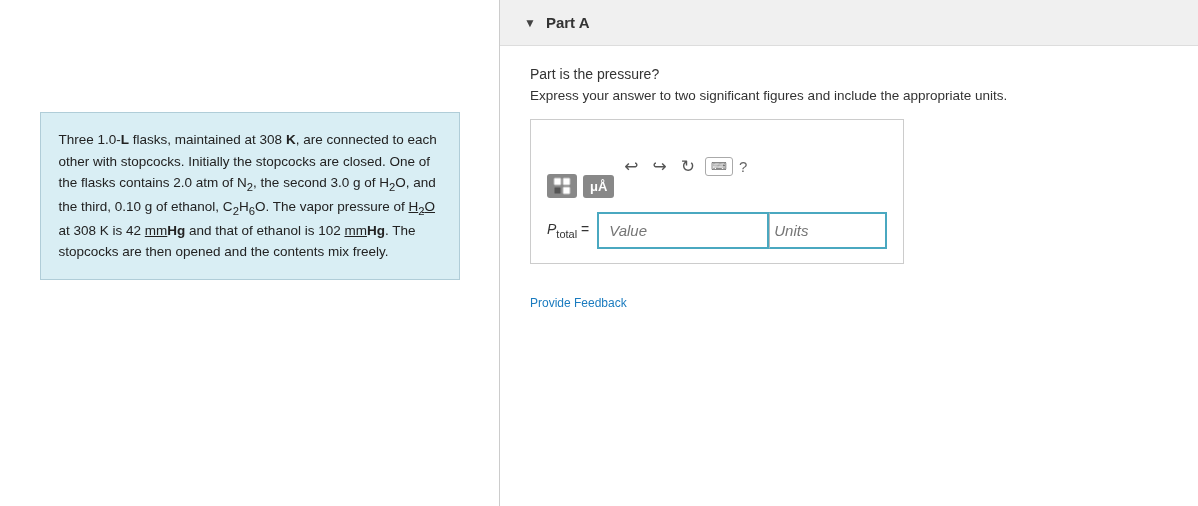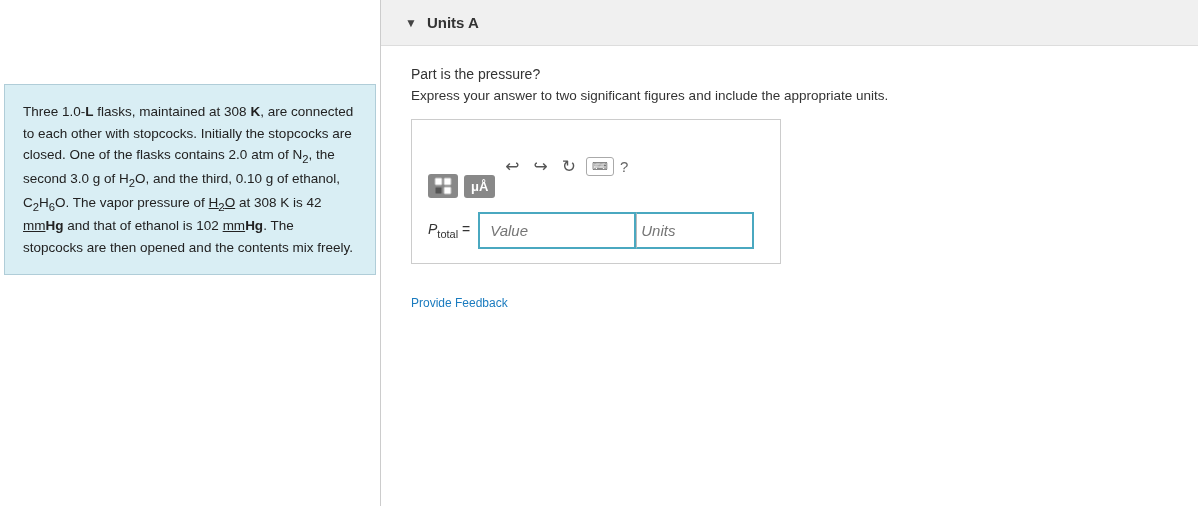--- a/index.html
+++ b/index.html
@@ -8,23 +8,23 @@
       font-size: 14px;
       background: #fff;
       color: #333;
     }
     .layout {
       display: flex;
       width: 1198px;
       min-height: 506px;
     }
     .left-panel {
-      width: 381px;
+      width: 500px;
       min-height: 506px;
-      padding: 4px;
+      padding: 32px;
       display: flex;
       align-items: flex-start;
       justify-content: center;
       border-right: 1px solid #ccc;
     }
     .problem-box {
       background: #d9eef4;
       border: 1px solid #b0cdd8;
       padding: 16px 18px;
       font-size: 13.5px;
@@ -141,21 +141,21 @@
       white-space: nowrap;
     }
     .p-label sub {
       font-size: 11px;
     }
     .value-input {
       border: 2px solid #4aa8c0;
       padding: 8px 10px;
       font-size: 15px;
       color: #aaa;
-      width: 158px;
+      width: 172px;
       outline: none;
       font-style: italic;
     }
     .units-input {
       border: 2px solid #4aa8c0;
       border-left: 1px solid #bbb;
       padding: 8px 4px;
       font-size: 15px;
       color: #701a75;
       width: 118px;
@@ -201,21 +201,21 @@
       <span>
         Three 1.0-<b>L</b> flasks, maintained at 308 <b>K</b>, are connected to each other with stopcocks. Initially the stopcocks are closed. One of the flasks contains 2.0 atm of N<sub>2</sub>, the second 3.0 g of H<sub>2</sub>O, and the third, 0.10 g of ethanol, C<sub>2</sub>H<sub>6</sub>O. The vapor pressure of <u>H<sub>2</sub>O</u> at 308 K is 42 <u>mm</u><b>Hg</b> and that of ethanol is 102 <u>mm</u><b>Hg</b>. The stopcocks are then opened and the contents mix freely.
       </span>
     </div>
   </div>
 
   <div class="right-panel">
 
     <div class="part-header">
       <span class="chevron">▼</span>
-      <span class="part-title">Units A</span>
+      <span class="part-title">Part A</span>
     </div>
 
     <div class="part-body">
       <p class="question-text">Part is the pressure?</p>
       <p class="instruction-text">Express your answer to two significant figures and include the appropriate units.</p>
 
       
       <div class="answer-box">
         
         <div class="toolbar">

